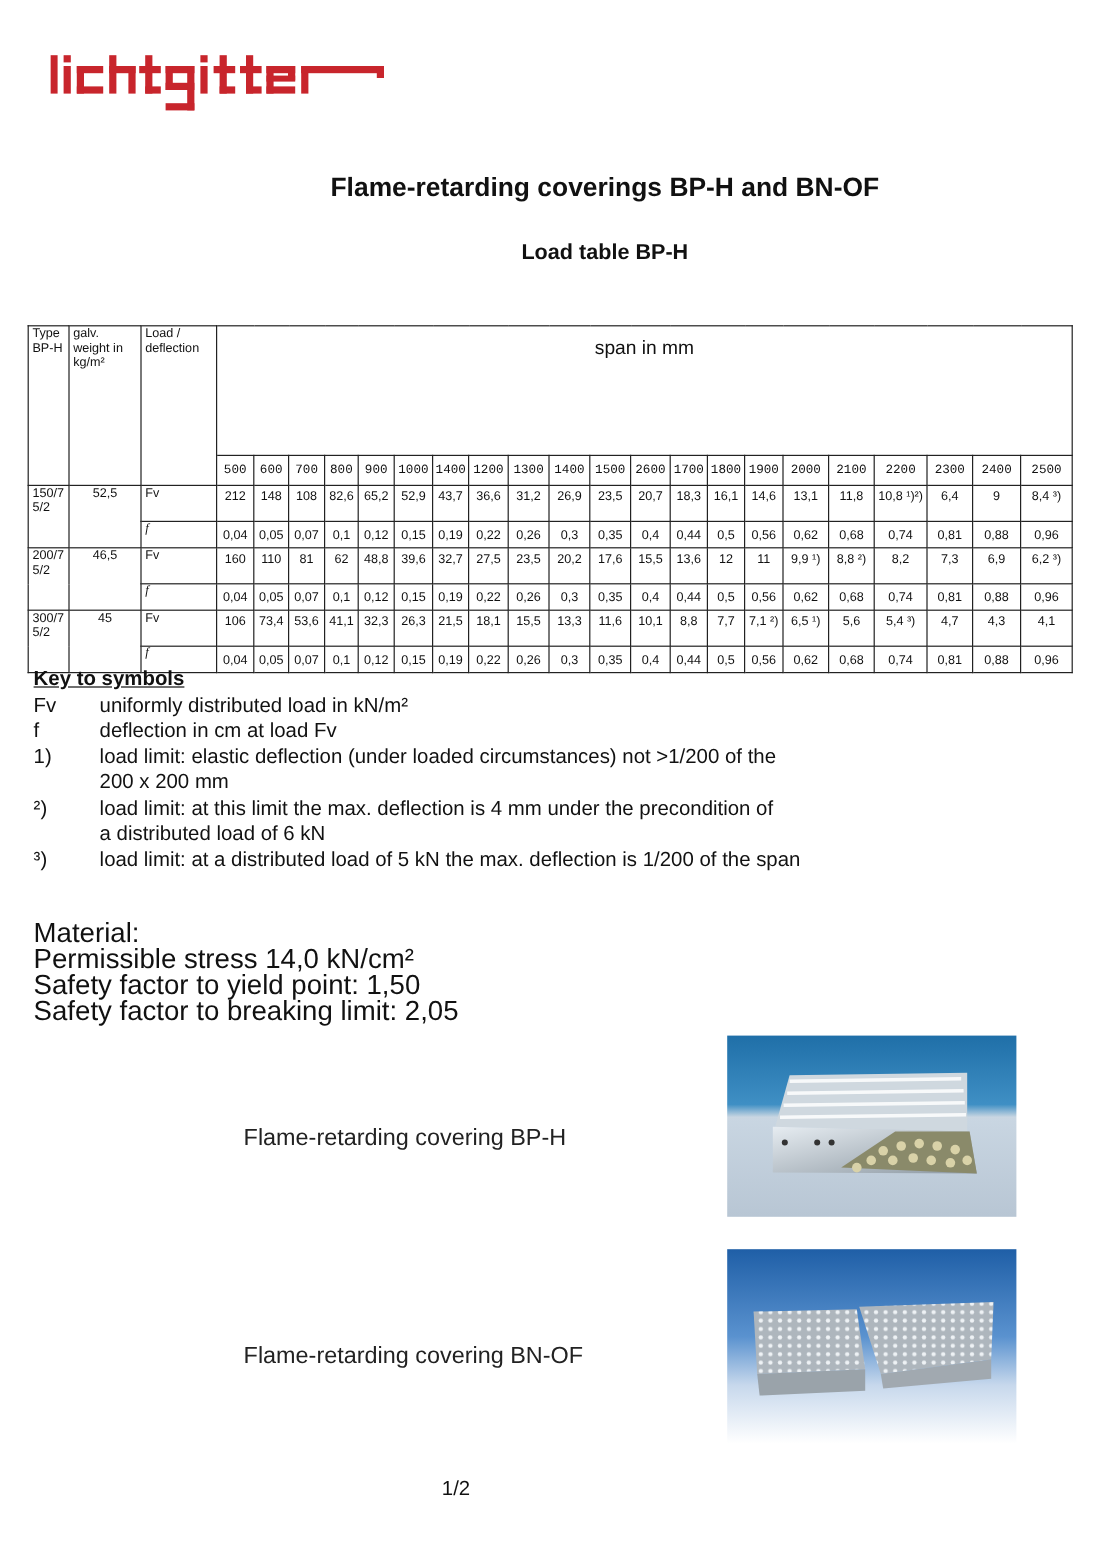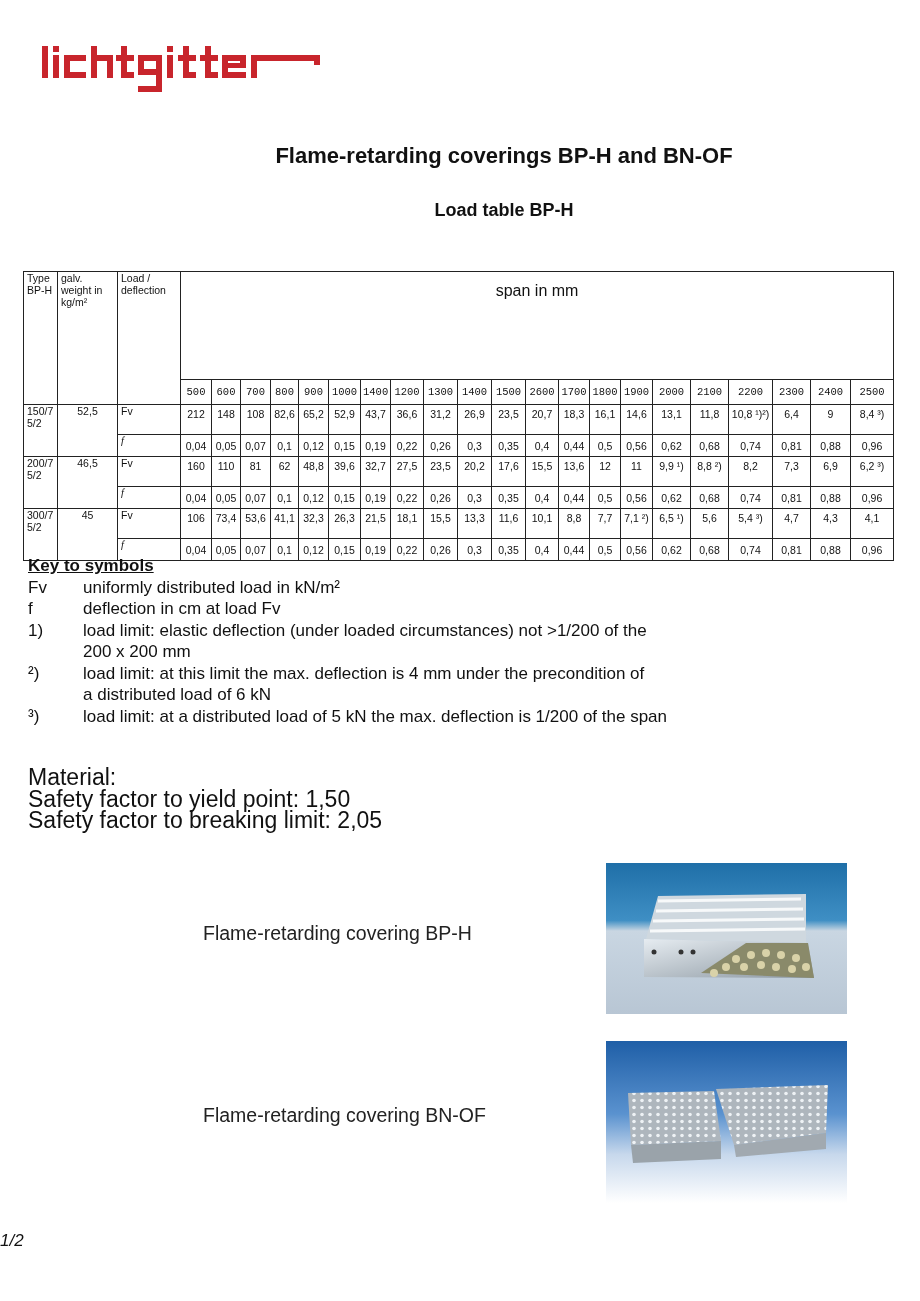--- a/index.html
+++ b/index.html
@@ -24,31 +24,31 @@
     .c { text-align: center; }
 
     .key { position: absolute; left: 28px; top: 555px; font-size: 17px; line-height: 21.5px; }
     .key .ktitle { font-weight: bold; text-decoration: underline; }
     .key .row { display: flex; }
     .key .sym { width: 55px; flex: none; }
     .key .desc { width: 650px; }
     .key .cont { padding-left: 55px; }
     .material { position: absolute; left: 28px; top: 767px; font-size: 23px; line-height: 21.5px; }
 
-    .cap { position: absolute; left: 203px; font-size: 19.5px; color: #222; }
+    .cap { position: absolute; left: 203px; font-size: 19.5px; color: #222; margin-top: 15px; }
     .cap1 { top: 922px; }
     .cap2 { top: 1104px; }
 
     .photo { position: absolute; left: 606px; width: 241px; overflow: hidden; }
     .photo1 { top: 863px; height: 151px;
               background: linear-gradient(180deg, #1f6fa8 0%, #3f8fc4 38%, #c9d6e2 45%, #b8c6d4 100%); }
     .photo2 { top: 1041px; height: 162px;
               background: linear-gradient(180deg, #1f5fa7 0%, #5a92cf 45%, #c7d8ec 70%, #ffffff 100%); }
 
-    .pagenum { position: absolute; left: 0; width: 760px; top: 1231px; font-size: 17px; font-style: italic; }
+    .pagenum { position: absolute; left: 0; width: 760px; top: 1231px; text-align: center; font-size: 17px; }
   </style>
 </head>
 <body>
 
 <div class="logo" aria-label="lichtgitter">
   <svg width="278" height="50" viewBox="0 0 278 50">
     <g fill="#c8252c">
 
       <rect x="0" y="2" width="6" height="32"></rect>
 
@@ -334,20 +334,21 @@
   </div>
   <div class="cont">a distributed load of 6 kN</div>
   <div class="row">
     <span class="sym">³)</span>
     <span class="desc">load limit: at a distributed load of 5 kN the max. deflection is 1/200 of the span</span>
   </div>
 </div>
 
 <div class="material">
   <div>Material:</div>
+  <div>Permissible stress 14,0 kN/cm²</div>
   <div>Safety factor to yield point: 1,50</div>
   <div>Safety factor to breaking limit: 2,05</div>
 </div>
 
 <div class="cap cap1">Flame-retarding covering BP-H</div>
 <div class="cap cap2">Flame-retarding covering BN-OF</div>
 
 <div class="photo photo1" aria-label="photo of BP-H grating covering filled with insulation">
   <svg width="241" height="151" viewBox="0 0 241 151">
     <defs>

